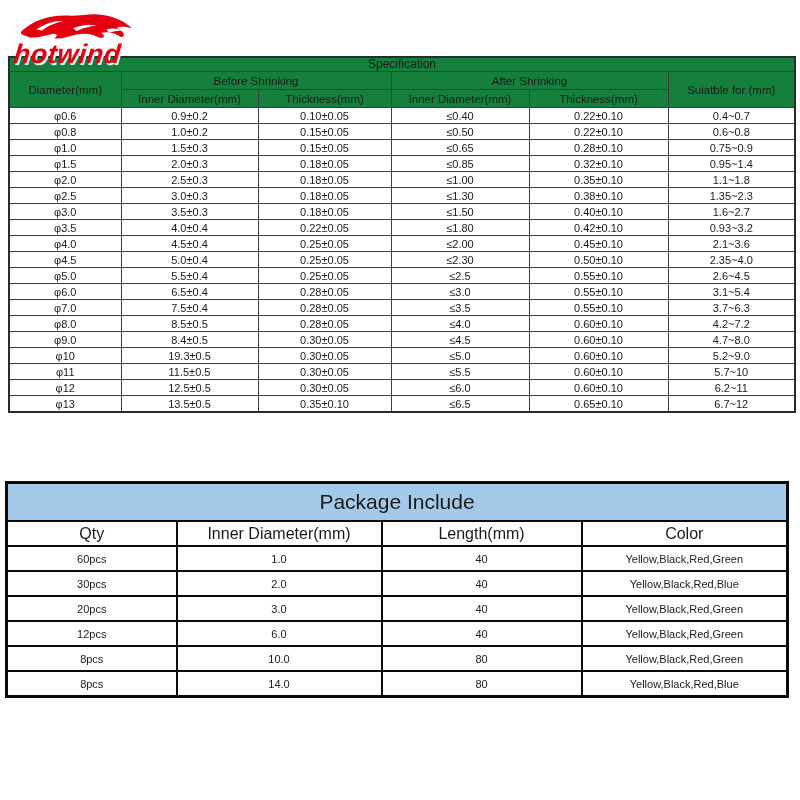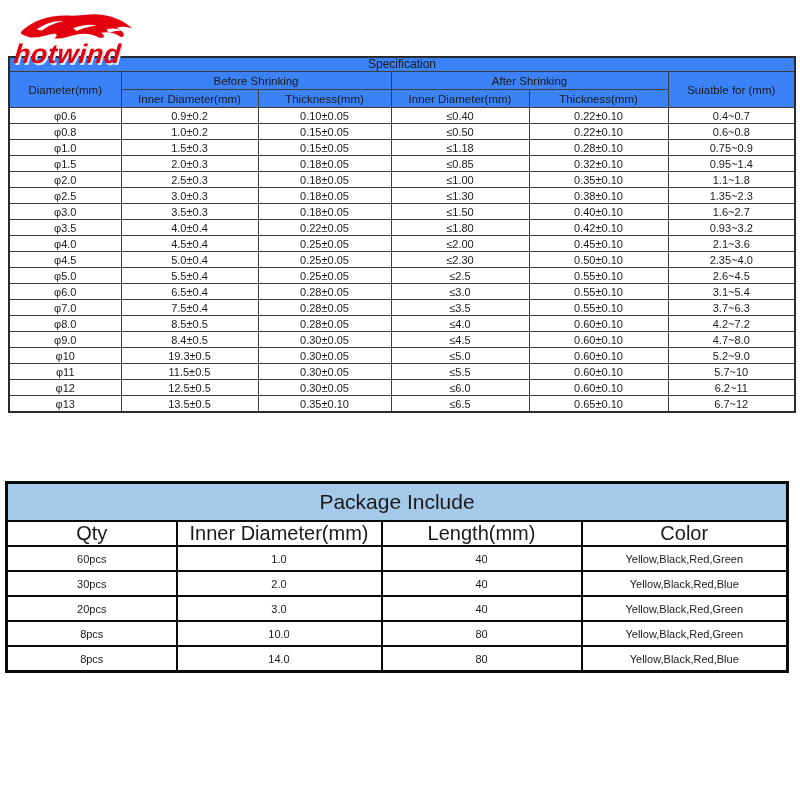--- a/index.html
+++ b/index.html
@@ -20,37 +20,37 @@
   
   table{border-collapse:collapse;table-layout:fixed;}
   .spec{
     position:absolute;left:8px;top:56px;width:786px;z-index:1;
   }
   .spec th,.spec td{
     border:1px solid #3d3d3d;text-align:center;vertical-align:middle;
     padding:0;font-weight:normal;overflow:hidden;white-space:nowrap;
   }
   .spec{border:2px solid #2b2b2b;}
-  .blue{background:#3b82f6;}
+  .blue{background:#15803d;}
   .spec .title{height:13px;font-size:12px;line-height:13px;}
   .spec .grp{height:17px;font-size:11.5px;}
   .spec .sub{height:17px;font-size:11.5px;}
   .spec td{height:15px;font-size:11px;background:#ffffff;}
 
   
   .pkg{
     position:absolute;left:5px;top:481px;width:781px;
     border:3px solid #0a0a0a;z-index:1;padding-left:36px;
   }
   .pkg th,.pkg td{
     border:2px solid #0a0a0a;text-align:center;vertical-align:middle;
     padding:0;font-weight:normal;overflow:hidden;white-space:nowrap;
   }
   .pkg .pkg-title{height:36px;font-size:21px;background:#a5c9e8;}
-  .pkg .hdr{height:23px;font-size:20px;background:#ffffff;}
+  .pkg .hdr{height:23px;font-size:16px;background:#ffffff;}
   .pkg td{height:23px;font-size:11px;background:#ffffff;}
 </style>
 </head>
 <body>
 
 <div class="page">
 
   <div class="logo">
     <svg width="122" height="34" viewBox="0 0 220 60" aria-hidden="true">
       <path fill="#e3000f" d="M4,40 C24,22 52,12 86,13 C112,14 128,8 150,12 C170,15 190,24 202,36
@@ -105,21 +105,21 @@
         <td>1.0±0.2</td>
         <td>0.15±0.05</td>
         <td>≤0.50</td>
         <td>0.22±0.10</td>
         <td>0.6~0.8</td>
       </tr>
         <tr>
         <td>φ1.0</td>
         <td>1.5±0.3</td>
         <td>0.15±0.05</td>
-        <td>≤1.18</td>
+        <td>≤0.65</td>
         <td>0.28±0.10</td>
         <td>0.75~0.9</td>
       </tr>
         <tr>
         <td>φ1.5</td>
         <td>2.0±0.3</td>
         <td>0.18±0.05</td>
         <td>≤0.85</td>
         <td>0.32±0.10</td>
         <td>0.95~1.4</td>
@@ -279,20 +279,26 @@
         <td>40</td>
         <td>Yellow,Black,Red,Blue</td>
       </tr>
         <tr>
         <td>20pcs</td>
         <td>3.0</td>
         <td>40</td>
         <td>Yellow,Black,Red,Green</td>
       </tr>
         <tr>
+        <td>12pcs</td>
+        <td>6.0</td>
+        <td>40</td>
+        <td>Yellow,Black,Red,Green</td>
+      </tr>
+        <tr>
         <td>8pcs</td>
         <td>10.0</td>
         <td>80</td>
         <td>Yellow,Black,Red,Green</td>
       </tr>
         <tr>
         <td>8pcs</td>
         <td>14.0</td>
         <td>80</td>
         <td>Yellow,Black,Red,Blue</td>

